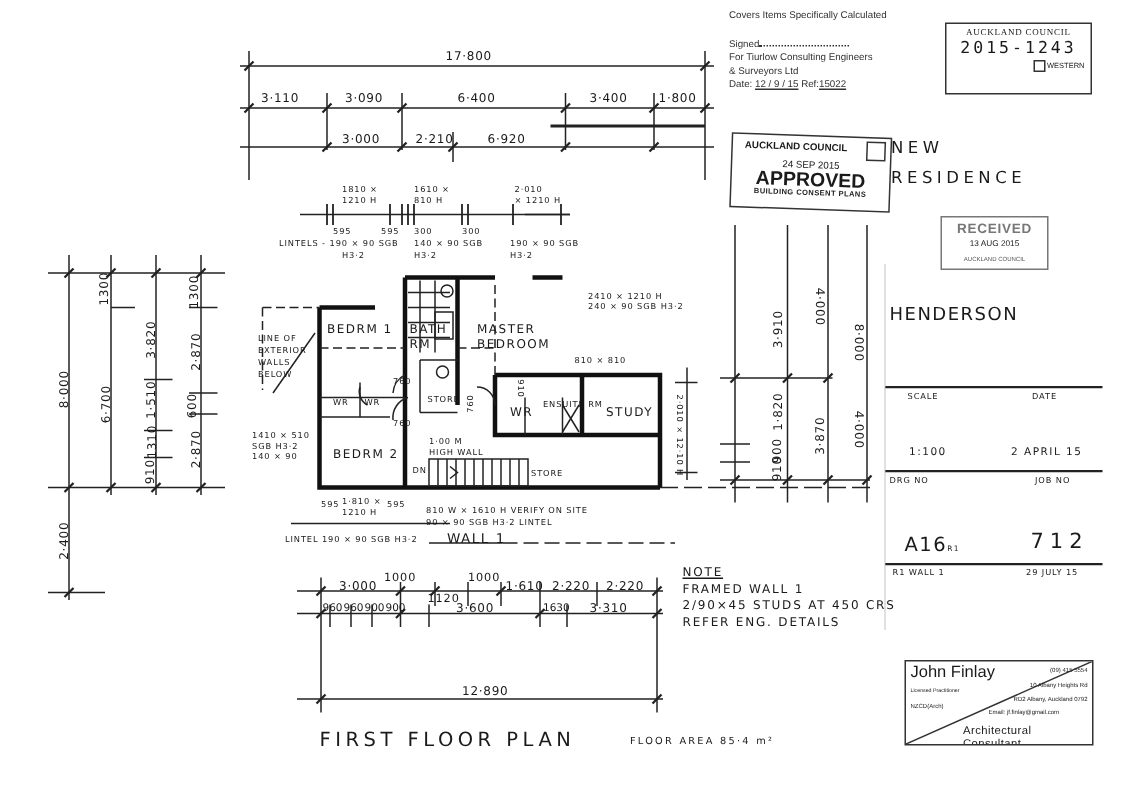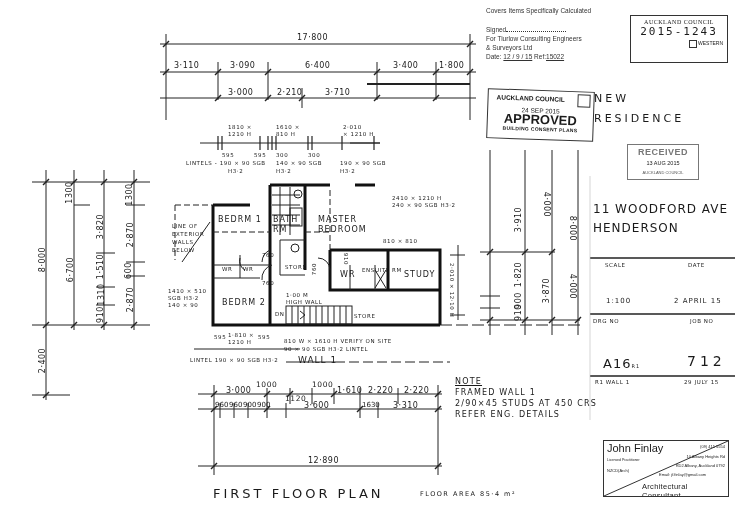--- a/index.html
+++ b/index.html
@@ -220,21 +220,21 @@
 </svg>
 
 <div class="t dim" style="left:297px;top:33px;">17·800</div>
 <div class="t dim" style="left:174px;top:61px;">3·110</div>
 <div class="t dim" style="left:230px;top:61px;">3·090</div>
 <div class="t dim" style="left:305px;top:61px;">6·400</div>
 <div class="t dim" style="left:393px;top:61px;">3·400</div>
 <div class="t dim" style="left:439px;top:61px;">1·800</div>
 <div class="t dim" style="left:228px;top:88px;">3·000</div>
 <div class="t dim" style="left:277px;top:88px;">2·210</div>
-<div class="t dim" style="left:325px;top:88px;">3·710</div>
+<div class="t dim" style="left:325px;top:88px;">6·920</div>
 
 <div class="t small" style="left:228px;top:124px;line-height:7px;">
     <div>1810 ×</div>
     <div>1210 H</div>
   </div>
 <div class="t small" style="left:276px;top:124px;line-height:7px;">
     <div>1610 ×</div>
     <div>810 H</div>
   </div>
 <div class="t small" style="left:343px;top:124px;line-height:7px;">
@@ -381,21 +381,20 @@
     <div>RESIDENCE</div>
   </div>
 
 <div class="stamp" style="left:627px;top:144px;width:70px;height:34px;border-width:1px;border-color:#777;">
   <div style="font-size:9px;font-weight:bold;text-align:center;color:#777;margin-top:2px;letter-spacing:0.5px;">RECEIVED</div>
   <div style="font-size:5.5px;text-align:center;margin-top:3px;">13 AUG 2015</div>
   <div style="font-size:4px;text-align:center;margin-top:4px;color:#555;">AUCKLAND COUNCIL</div>
 </div>
 
 <div class="t" style="left:593px;top:200px;font-size:12px;letter-spacing:1px;line-height:19px;">
-    <div>11 WOODFORD AVE</div>
     <div>HENDERSON</div>
   </div>
 
 <div class="t small" style="left:605px;top:262px;">SCALE</div>
 <div class="t small" style="left:688px;top:262px;">DATE</div>
 <div class="t" style="left:606px;top:297px;font-size:7px;">1:100</div>
 <div class="t" style="left:674px;top:297px;font-size:7px;">2 APRIL 15</div>
 <div class="t small" style="left:593px;top:318px;">DRG NO</div>
 <div class="t small" style="left:690px;top:318px;">JOB NO</div>
 <div class="t" style="left:603px;top:356px;font-size:13px;letter-spacing:1px;"><span>A16</span><span style="font-size:5px;">R1</span></div>

